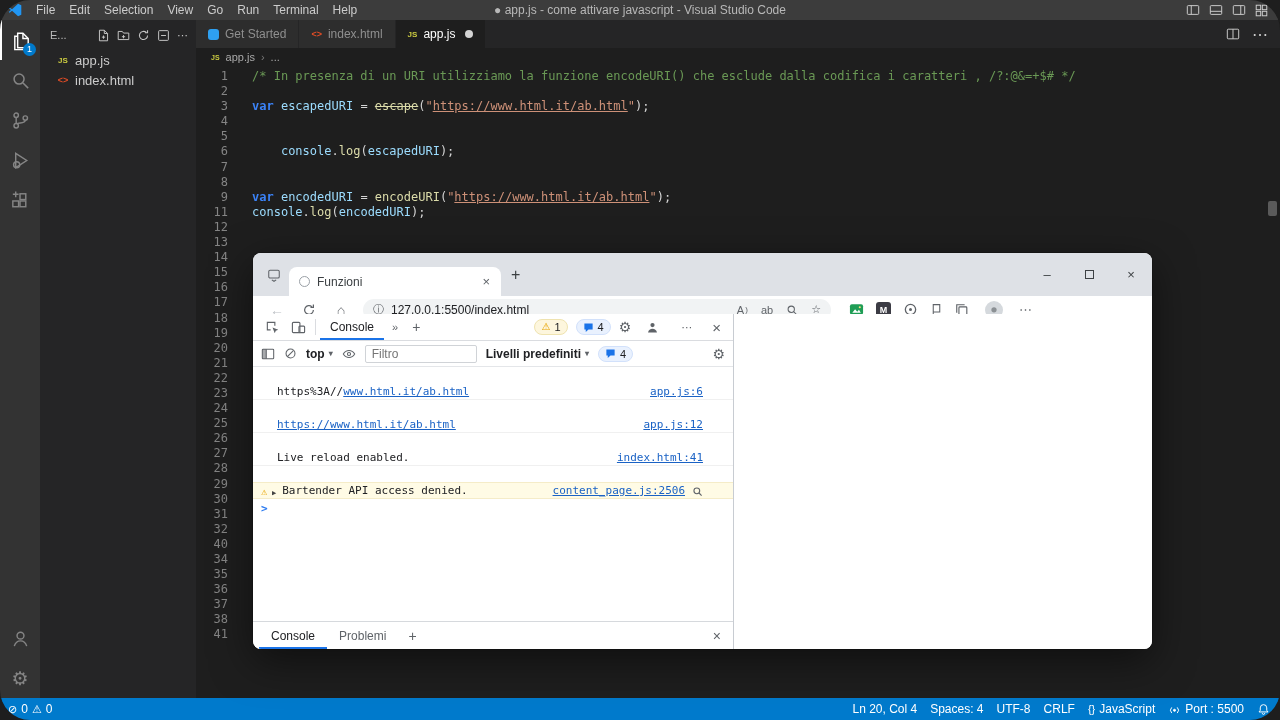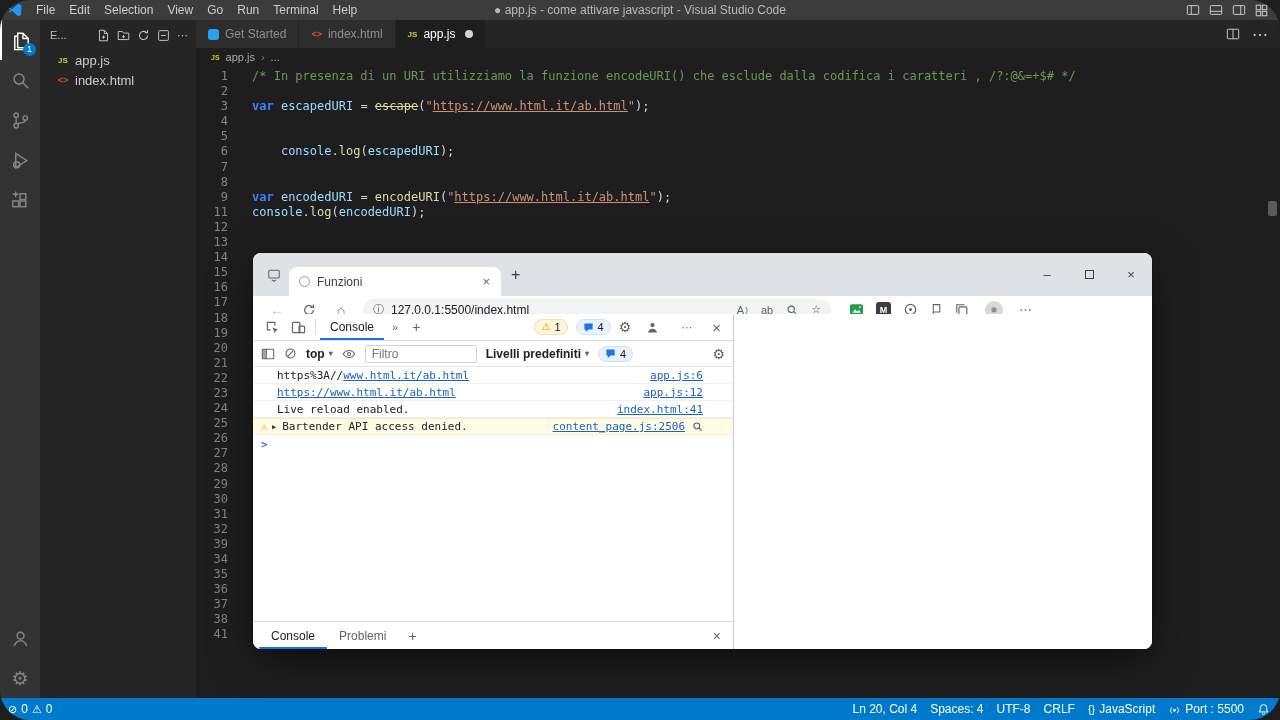--- a/index.html
+++ b/index.html
@@ -144,23 +144,23 @@
   .dtf { height:26px; flex:none; display:flex; align-items:center; gap:9px; padding:0 8px;
     border-bottom:1px solid #e4e6e9; font-size:12px; color:#202124; }
   .dtf-ico { display:flex; align-items:center; color:#5f6368; cursor:pointer; }
   .drop { display:flex; align-items:center; gap:4px; cursor:pointer;font-weight:bold; }
   .caret { font-size:8px; color:#5f6368; }
   .filter-input { width:112px; height:18px; border:1px solid #d0d3d7; border-radius:2px; font-size:12px;
     padding:0 6px; color:#202124; font-family:"Liberation Sans",sans-serif; outline:none; }
   .dtf-right { margin-left:auto; }
 
   .dt-messages { flex:none; }
-  .con-row { display:flex; align-items:center; min-height:17px; padding:1px 30px 1px 24px;
+  .con-row { display:flex; align-items:flex-end; min-height:17px; padding:1px 30px 1px 24px;
     border-bottom:1px solid #f0f0f0; font-family:"DejaVu Sans Mono","Liberation Mono",monospace;
-    font-size:11px; color:#202124; }
+    font-size:11px; color:#202124;margin-top:16px; }
   .con-row.warn { background:#fffbe5; border-top:1px solid #f5ecc8; border-bottom:1px solid #f5ecc8;
     padding-left:8px; }
   .warn-ico { color:#e8a400; font-size:10px; margin-right:5px; }
   .expand { color:#444; font-size:7px; margin-right:6px; cursor:pointer; }
   .parts { white-space:pre; }
   .parts .lnk { color:#1a62c5; text-decoration:underline; cursor:pointer; }
   .src { margin-left:auto; padding-left:12px; color:#1a62c5; text-decoration:underline; cursor:pointer; white-space:nowrap; }
   .srch { margin-left:7px; display:flex; align-items:center; color:#5f6368; cursor:pointer; }
   .dt-prompt { height:18px; display:flex; align-items:center; padding-left:8px;
     font-family:"DejaVu Sans Mono","Liberation Mono",monospace; font-size:11px; }
@@ -381,21 +381,21 @@
       <div class="code-line"><span class="ln">23</span><span class="line-content"></span></div>
       <div class="code-line"><span class="ln">24</span><span class="line-content"></span></div>
       <div class="code-line"><span class="ln">25</span><span class="line-content"></span></div>
       <div class="code-line"><span class="ln">26</span><span class="line-content"></span></div>
       <div class="code-line"><span class="ln">27</span><span class="line-content"></span></div>
       <div class="code-line"><span class="ln">28</span><span class="line-content"></span></div>
       <div class="code-line"><span class="ln">29</span><span class="line-content"></span></div>
       <div class="code-line"><span class="ln">30</span><span class="line-content"></span></div>
       <div class="code-line"><span class="ln">31</span><span class="line-content"></span></div>
       <div class="code-line"><span class="ln">32</span><span class="line-content"></span></div>
-      <div class="code-line"><span class="ln">39</span><span class="line-content"></span></div>
+      <div class="code-line"><span class="ln">40</span><span class="line-content"></span></div>
       <div class="code-line"><span class="ln">34</span><span class="line-content"></span></div>
       <div class="code-line"><span class="ln">35</span><span class="line-content"></span></div>
       <div class="code-line"><span class="ln">36</span><span class="line-content"></span></div>
       <div class="code-line"><span class="ln">37</span><span class="line-content"></span></div>
       <div class="code-line"><span class="ln">38</span><span class="line-content"></span></div>
       <div class="code-line"><span class="ln">41</span><span class="line-content"></span></div>
     </div>
   <div class="scroll-thumb"></div>
 
   <div class="statusbar">

